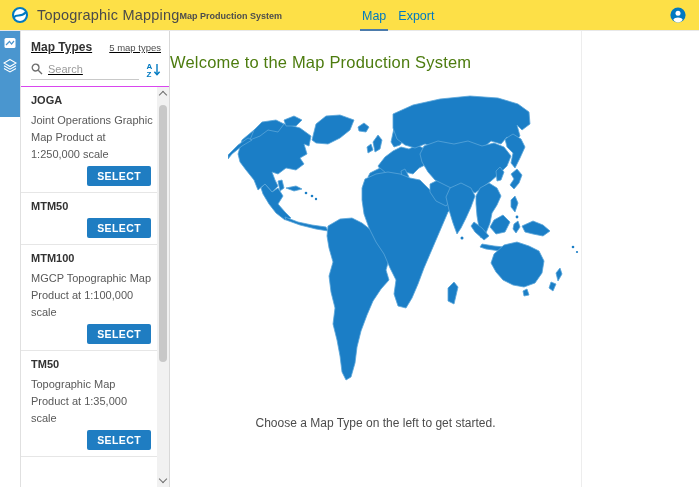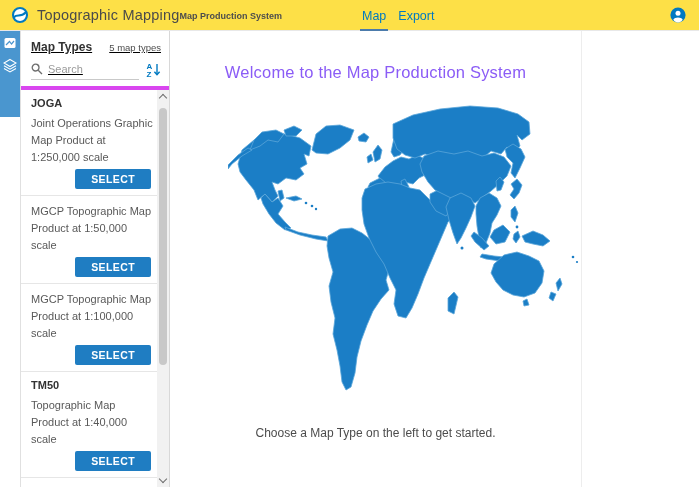--- a/index.html
+++ b/index.html
@@ -34,48 +34,48 @@
   .sb-title { font-size: 12px; font-weight: bold; color: #323232; }
   .sb-count { font-size: 9.5px; color: #4c4c4c; }
   .search-row { display: flex; align-items: flex-end; padding: 7px 8px 0 10px; gap: 6px; }
   .search-box { flex: 1; display: flex; align-items: center; gap: 5px;
     border-bottom: 1px solid #c9c9c9; padding-bottom: 4px; }
   .search-box input { border: none; outline: none; width: 72px; font-size: 11px;
     font-family: "Liberation Sans", sans-serif; color: #333; }
   .search-box input::placeholder { color: #9a9a9a; }
   .sort-btn { cursor: pointer; line-height: 0; padding-bottom: 2px; }
 
-  .list-wrap { flex: 1; margin-top: 6px; border-top: 4px solid #d946ef;
+  .list-wrap { flex: 1; margin-top: 6px; border-top: 1px solid #d946ef;
     position: relative; overflow: hidden; }
   .list { position: absolute; left: 0; right: 12px; top: 0; bottom: 0; overflow: hidden; }
   .map-item { padding: 7px 4px 6px 10px; border-bottom: 1px solid #e6e6e6; }
   .map-item h4 { font-size: 11px; font-weight: bold; color: #323232; margin-bottom: 6px; }
   .map-item p { font-size: 11px; color: #595959; line-height: 17px; margin-bottom: 3px; }
   .btn-row { display: flex; justify-content: flex-end; padding-right: 2px; }
   .select-btn { background: #1f7dc2; color: #fff; border: none; border-radius: 2px;
     font-family: "Liberation Sans", sans-serif; font-size: 10.5px; font-weight: bold;
-    letter-spacing: .4px; padding: 4px 16px; cursor: pointer; }
+    letter-spacing: .4px; padding: 4px 10px; cursor: pointer; }
 
   
   .scrollbar { position: absolute; right: 0; top: 0; bottom: 0; width: 12px;
     background: #f1f1f1; }
   .scroll-arrow { position: absolute; left: 3px; width: 6px; height: 6px; cursor: pointer; }
   .scroll-arrow.up { top: 5px; border-left: 1.5px solid #6e6e6e; border-top: 1.5px solid #6e6e6e;
     transform: rotate(45deg); }
   .scroll-arrow.down { bottom: 5px; border-left: 1.5px solid #6e6e6e; border-top: 1.5px solid #6e6e6e;
     transform: rotate(225deg); }
   .scroll-thumb { position: absolute; left: 2px; top: 18px; width: 8px; height: 257px;
     background: #c8c8c8; border-radius: 4px; cursor: pointer; }
 
   
   .main { flex: 1; background: #fff; }
   .main-inner { width: 412px; height: 100%; border-right: 1px solid #ededed;
     display: flex; flex-direction: column; }
-  .welcome { text-align: center; margin-top: 32px; font-size: 16.5px; font-weight: 400;
-    color: #8b5cf6; letter-spacing: .2px; }
+  .welcome { text-align: left; margin-top: 22px; font-size: 16.5px; font-weight: 400;
+    color: #4d7c0f; letter-spacing: .2px; }
   .map-holder { margin: 12px 0 0 58px; line-height: 0; }
   .instruction { text-align: center; margin-top: 32px; font-size: 12px; color: #4c4c4c; }
 </style>
 </head>
 <body>
 
 <div class="app-header">
   <span class="logo">
     <svg width="18" height="18" viewBox="0 0 18 18">
       <circle cx="9" cy="9" r="7" fill="#fff" stroke="#0079c1" stroke-width="2.1"></circle>
@@ -147,34 +147,35 @@
     <div class="list-wrap">
       <div class="list">
           <div class="map-item">
             <h4>JOGA</h4>
             <p>Joint Operations Graphic Map Product at 1:250,000 scale</p>
             <div class="btn-row">
               <button class="select-btn">SELECT</button>
             </div>
           </div>
           <div class="map-item">
-            <p>MGCP Topographic Map Product at 1:50,000 scale</p>
-            <div class="btn-row">
-              <button class="select-btn">SELECT</button>
-            </div>
-          </div>
-          <div class="map-item">
+            <h4>MTM50</h4>
+            <div class="btn-row">
+              <button class="select-btn">SELECT</button>
+            </div>
+          </div>
+          <div class="map-item">
+            <h4>MTM100</h4>
             <p>MGCP Topographic Map Product at 1:100,000 scale</p>
             <div class="btn-row">
               <button class="select-btn">SELECT</button>
             </div>
           </div>
           <div class="map-item">
             <h4>TM50</h4>
-            <p>Topographic Map Product at 1:40,000 scale</p>
+            <p>Topographic Map Product at 1:35,000 scale</p>
             <div class="btn-row">
               <button class="select-btn">SELECT</button>
             </div>
           </div>
         </div>
       <div class="scrollbar">
         <div class="scroll-arrow up"></div>
         <div class="scroll-thumb"></div>
         <div class="scroll-arrow down"></div>
       </div>

